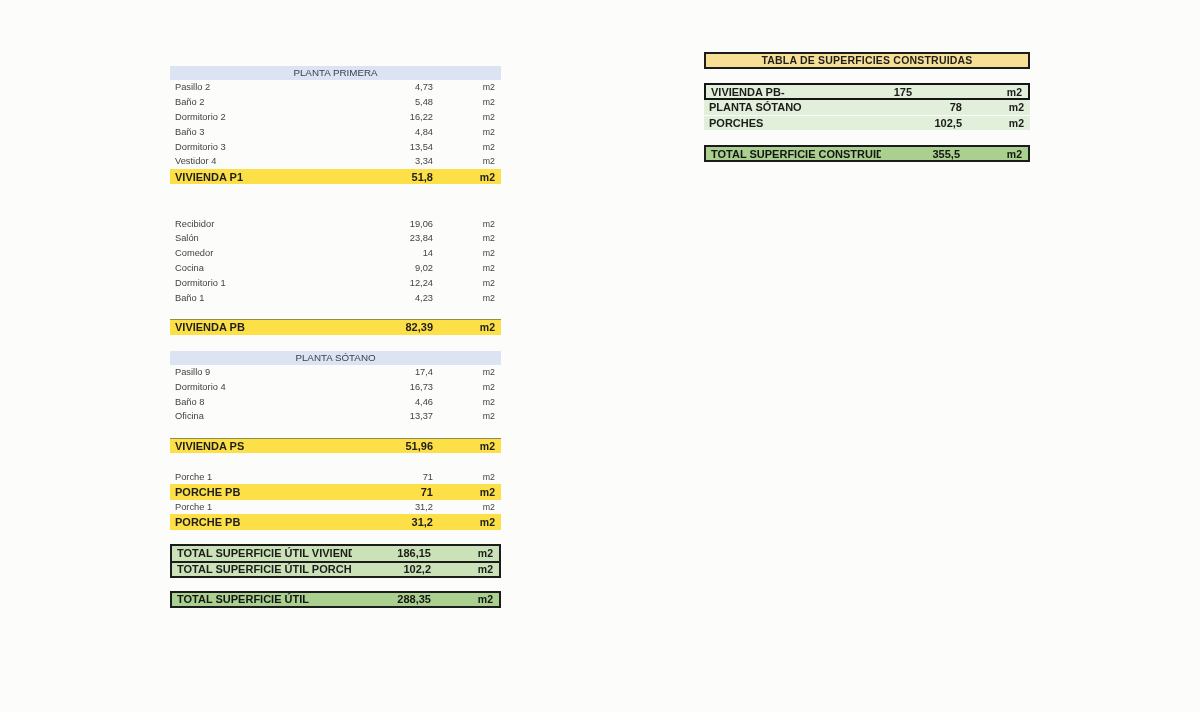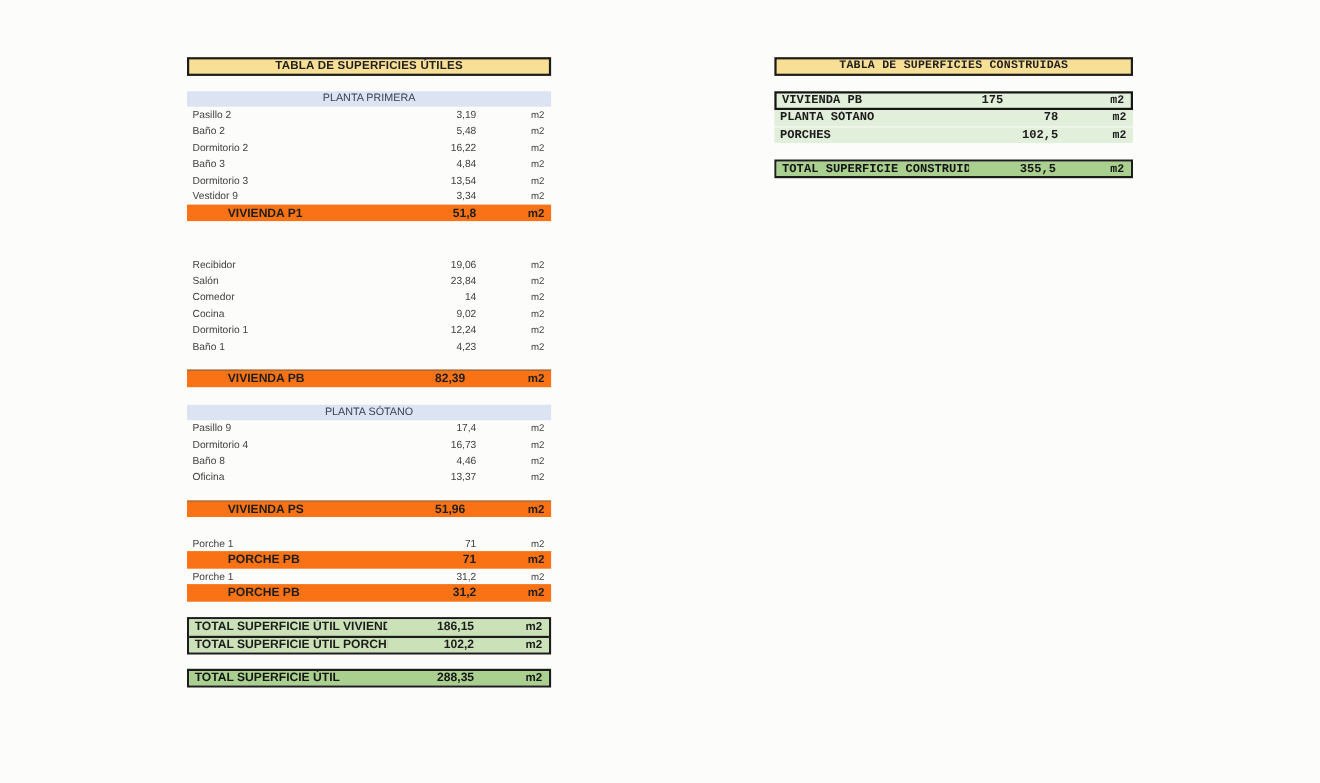--- a/index.html
+++ b/index.html
@@ -4,21 +4,21 @@
 <style>
   html,body{margin:0;padding:0;}
   body{
     width:1200px;height:712px;position:relative;
     background:#fcfcfb;
     font-family:"Liberation Sans", sans-serif;
     -webkit-font-smoothing:antialiased;
   }
   .tbl{position:absolute;box-sizing:border-box;}
   .tbl-left{left:170px;top:52px;width:331px;}
-  .tbl-right{left:704px;top:52px;width:326px;font-family:Liberation Mono, monospace;}
+  .tbl-right{left:704px;top:52px;width:326px;}
 
   .title-bar{
     box-sizing:border-box;height:17px;
     background:#F7E096;border:2px solid #1c1c1c;
     text-align:center;font-weight:bold;font-size:10.5px;line-height:12.5px;
     color:#1f1f1f;letter-spacing:.2px;
   }
   .sec-header{
     box-sizing:border-box;height:14px;background:#DCE3F3;
     text-align:center;font-size:9.8px;line-height:14px;color:#3a4150;
@@ -34,25 +34,25 @@
 
   .row{
     display:grid;grid-template-columns:1fr 85px 62px;align-items:center;
     height:14.8px;font-size:9.3px;color:#424242;box-sizing:border-box;
   }
   .c-label{padding-left:5px;white-space:nowrap;overflow:hidden;}
   .c-value{text-align:right;padding-right:6px;}
   .c-unit{text-align:right;padding-right:6px;font-size:8.8px;}
 
   .row--subtotal{
-    height:15.5px;background:#f97316;font-weight:bold;font-size:11px;color:#1e1e1e;padding-left:32px;
+    height:15.5px;background:#fde047;font-weight:bold;font-size:11px;color:#1e1e1e;
   }
   .row--subtotal .c-unit{font-size:10.5px;}
   .sec-baja .row--subtotal,.sec-sotano .row--subtotal{
-    margin-top:14px;border-top:1px solid rgba(85,95,85,.65);gap:10px;
+    margin-top:14px;border-top:1px solid rgba(85,95,85,.65);
   }
 
   .row--total{
     height:15px;background:#CBE2B8;font-weight:bold;font-size:11px;color:#1c1c1c;
   }
   .row--total .c-unit{font-size:10.5px;}
   .totals-box .row--total + .row--total{border-top:2px solid #1c1c1c;}
 
   .row--grand{
     height:13px;background:#A9D08E;font-weight:bold;font-size:11px;color:#151515;
@@ -65,28 +65,27 @@
   }
   .row--construida .c-unit,.row--boxed .c-unit{font-size:10.5px;}
   .row--boxed{height:17px;border:2px solid #151515;gap:48px;}
 </style>
 </head>
 <body>
 
 <div>
 
   <section class="tbl tbl-left">
-    <div class="title-bar">TABLA DE SUPERFICIES ÚTILES</div>
 
     <div class="section sec-primera">
       <div class="sec-header">PLANTA PRIMERA</div>
       <div class="rows">
           <div class="row row--item">
     <span class="c-label">Pasillo 2</span>
-    <span class="c-value">3,19</span>
+    <span class="c-value">4,73</span>
     <span class="c-unit">m2</span>
   </div>
           <div class="row row--item">
     <span class="c-label">Baño 2</span>
     <span class="c-value">5,48</span>
     <span class="c-unit">m2</span>
   </div>
           <div class="row row--item">
     <span class="c-label">Dormitorio 2</span>
     <span class="c-value">16,22</span>
@@ -96,21 +95,21 @@
     <span class="c-label">Baño 3</span>
     <span class="c-value">4,84</span>
     <span class="c-unit">m2</span>
   </div>
           <div class="row row--item">
     <span class="c-label">Dormitorio 3</span>
     <span class="c-value">13,54</span>
     <span class="c-unit">m2</span>
   </div>
           <div class="row row--item">
-    <span class="c-label">Vestidor 9</span>
+    <span class="c-label">Vestidor 4</span>
     <span class="c-value">3,34</span>
     <span class="c-unit">m2</span>
   </div>
           <div class="row row--subtotal">
     <span class="c-label">VIVIENDA P1</span>
     <span class="c-value">51,8</span>
     <span class="c-unit">m2</span>
   </div>
         </div>
     </div>

